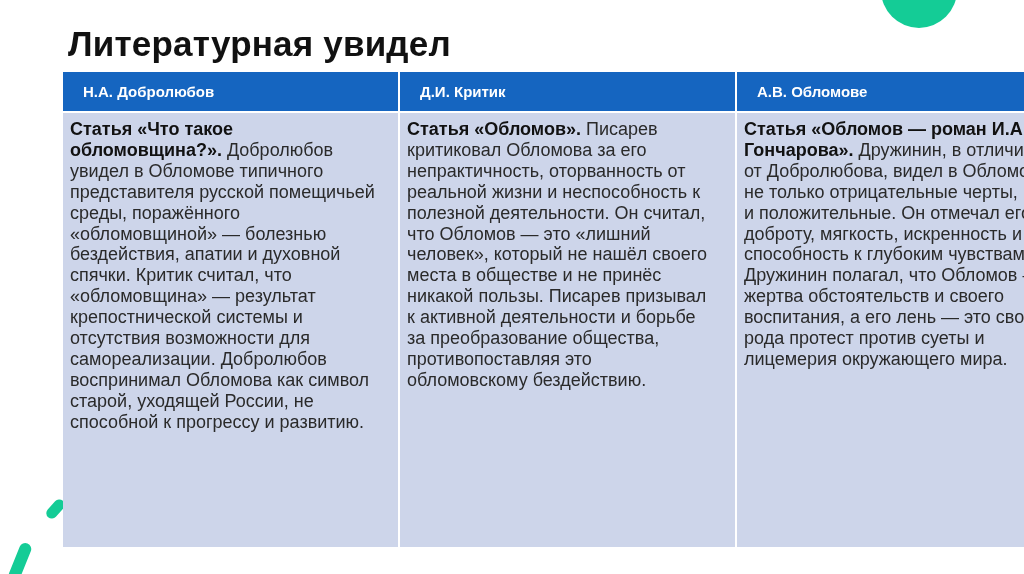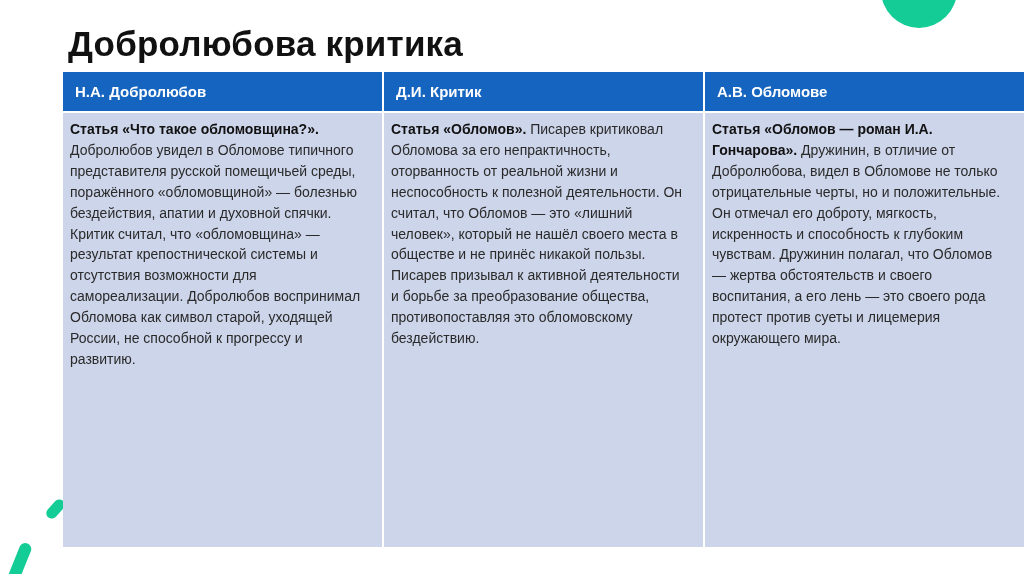--- a/index.html
+++ b/index.html
@@ -3,33 +3,33 @@
   <meta charset="utf-8">
   <style>
     html, body { margin:0; padding:0; }
     body { width:1024px; height:574px; position:relative; overflow:hidden; background:#ffffff; font-family:"Liberation Sans", sans-serif; }
     .title { position:absolute; left:68px; top:24px; font-size:35px; font-weight:bold; color:#111; letter-spacing:0.2px; }
     .deco-circle { position:absolute; left:881px; top:-48px; width:76px; height:76px; border-radius:50%; background:#14cc96; }
     .dash { position:absolute; background:#14cc96; border-radius:6px; }
     .dash1 { left:50px; top:498px; width:11px; height:22px; transform:rotate(42deg); }
     .dash2 { left:14px; top:542px; width:12px; height:40px; transform:rotate(22deg); }
     table.grid { position:absolute; left:63px; top:72px; width:898px; border-collapse:separate; border-spacing:2px 0; table-layout:fixed; margin-left:-2px; }
-    th { background:#1565c0; color:#ffffff; text-align:left; font-size:15px; font-weight:bold; padding:0 12px; height:39px; border-bottom:2px solid #ffffff; }
-    td { background:#cdd5ea; vertical-align:top; color:#2a2a2a; font-size:14px; line-height:20.9px; padding:6px 20px 0 7px; height:428px; }
+    th { background:#1565c0; color:#ffffff; text-align:left; font-size:15px; font-weight:bold; padding:0 20px; height:39px; border-bottom:2px solid #ffffff; }
+    td { background:#cdd5ea; vertical-align:top; color:#2a2a2a; font-size:18px; line-height:20.9px; padding:6px 20px 0 7px; height:428px; }
     td b { color:#111; }
     .col1 { width:295px; } .col2 { width:295px; } .col3 { width:296px; }
   </style>
 </head>
 <body>
 
 <div class="deco-circle"></div>
 <div class="dash dash1"></div>
 <div class="dash dash2"></div>
 
-<div class="title">Добролюбова критика</div>
+<div class="title">Литературная увидел</div>
 
 <table class="grid">
   <thead>
     <tr>
       <th class="col1">Н.А. Добролюбов</th>
       <th class="col2">Д.И. Критик</th>
       <th class="col3">А.В. Обломове</th>
     </tr>
   </thead>
   <tbody>

